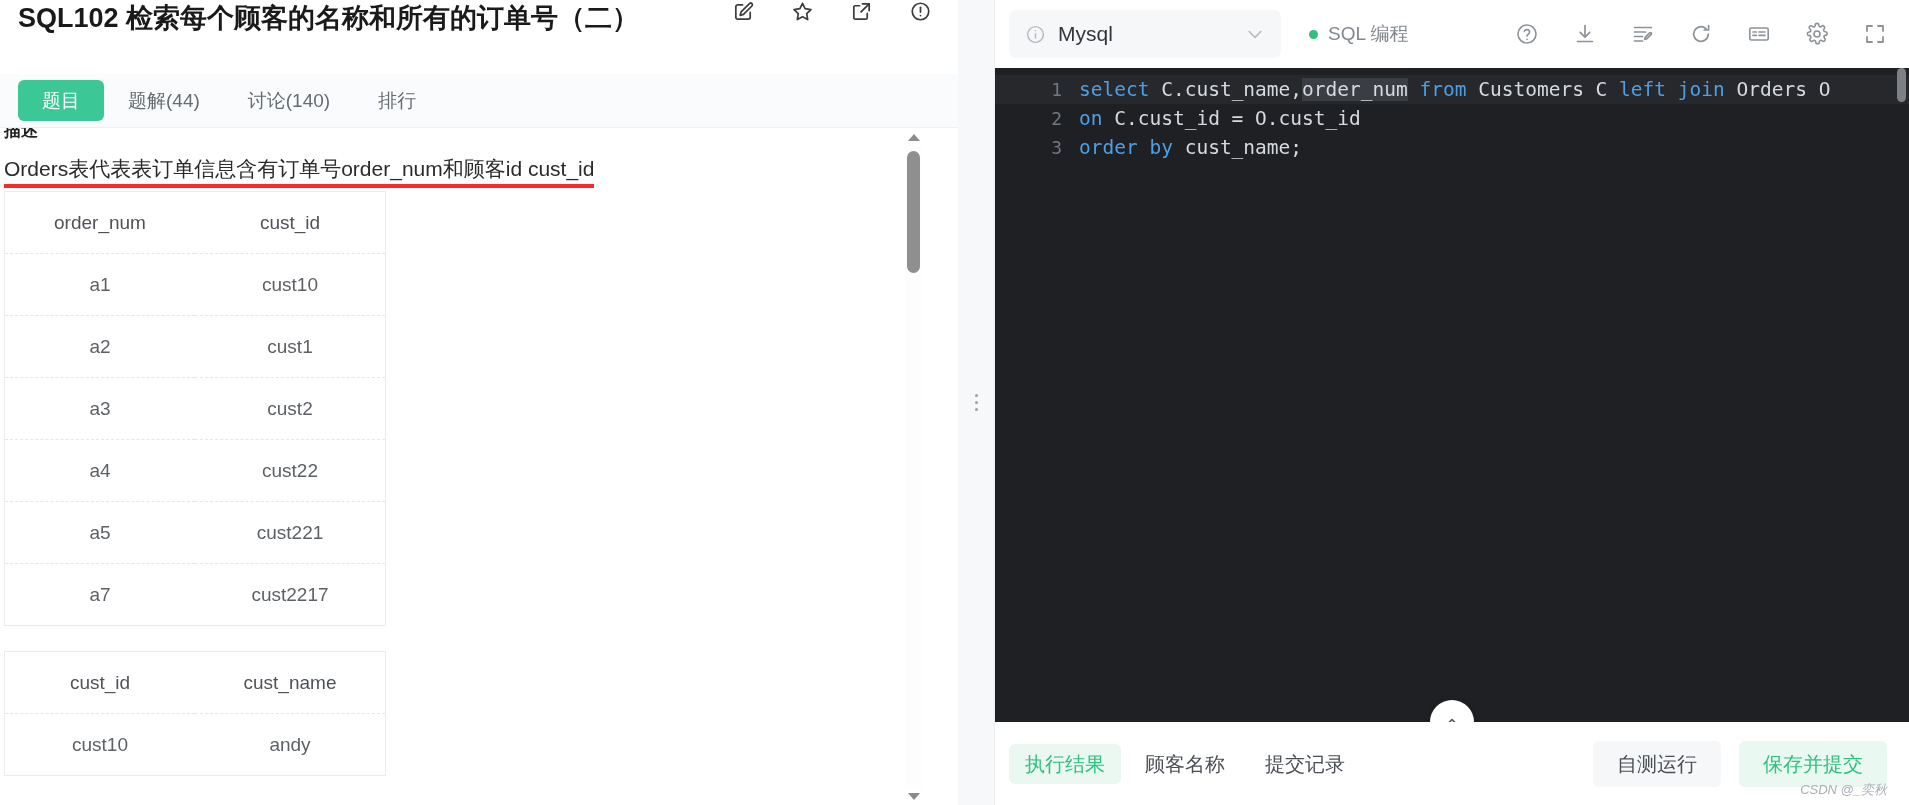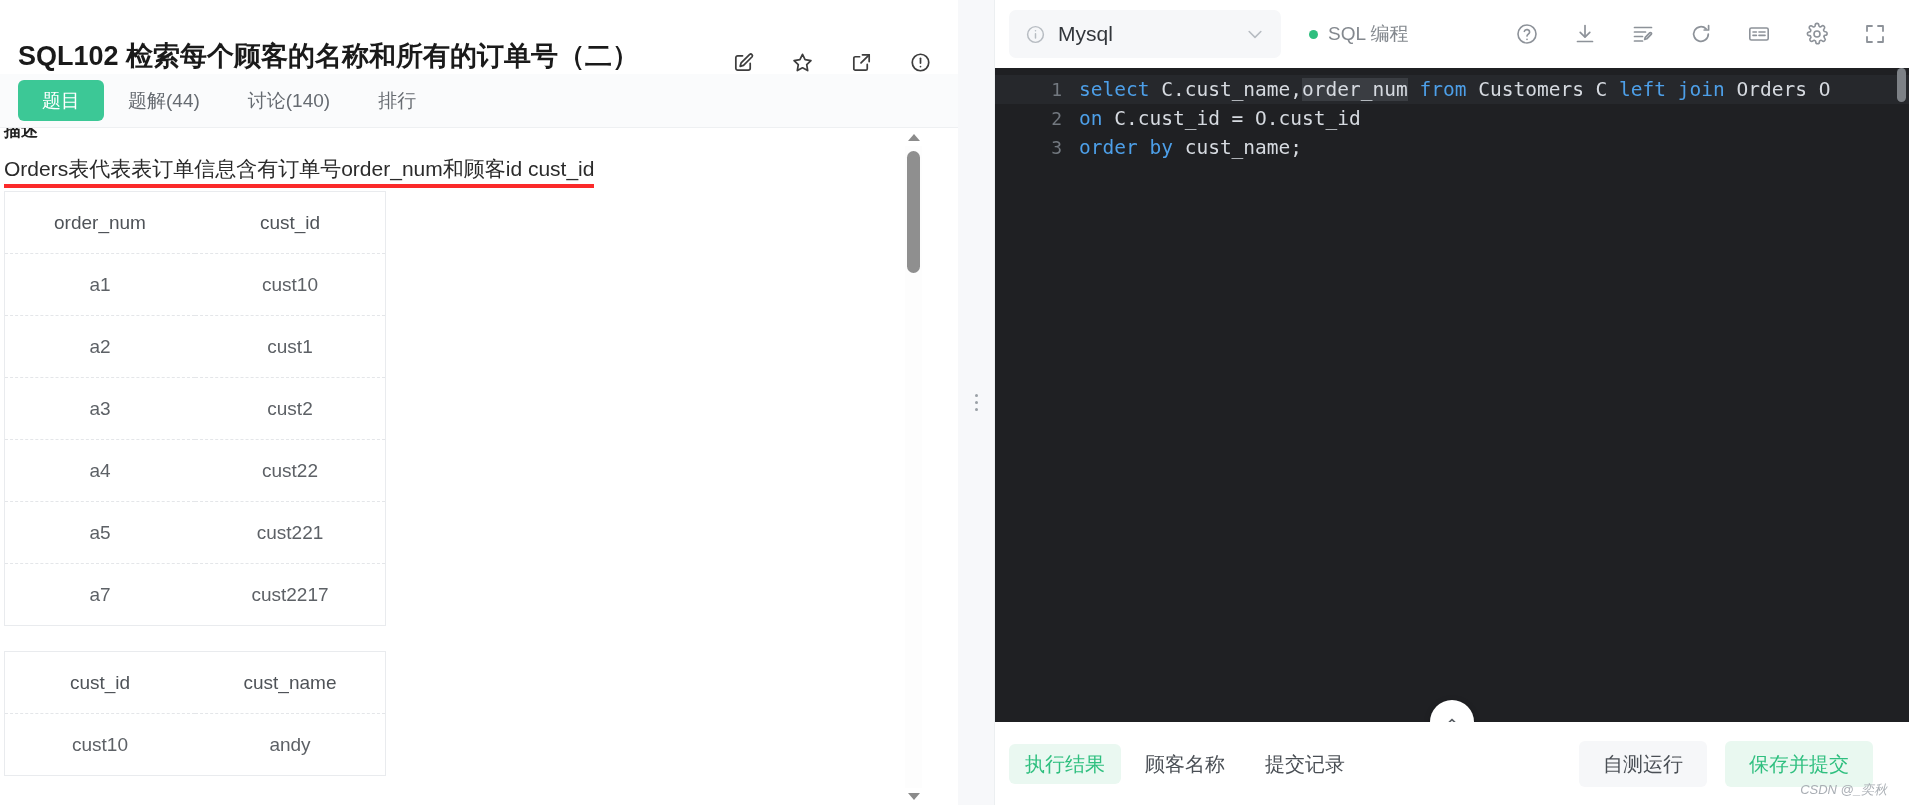--- a/index.html
+++ b/index.html
@@ -20,21 +20,21 @@
     background: #ffffff;
     display: flex;
     flex-direction: column;
     flex: 0 0 958px;
   }
 
   
   #title-row {
     height: 74px;
     display: flex;
-    align-items: flex-end;
+    align-items: flex-start;
     padding: 0 26px 0 18px;
     flex: 0 0 74px;
   }
   #page-title {
     font-size: 27px;
     font-weight: bold;
     color: #1a1a1a;
     letter-spacing: 0px;
     white-space: nowrap;
   }
@@ -294,21 +294,21 @@
     color: #5a5f65;
   }
   #collapse-btn svg { display: block; width: 20px; height: 20px; }
 
   
   #bottom-bar {
     height: 83px;
     flex: 0 0 83px;
     display: flex;
     align-items: center;
-    padding: 0 36px 0 14px;
+    padding: 0 22px 0 14px;
     background: #ffffff;
     position: relative;
   }
   #bottom-tabs { display: flex; align-items: center; gap: 8px; }
   .btab {
     font-size: 20px;
     color: #4a4f55;
     padding: 10px 16px;
     border-radius: 6px;
     cursor: pointer;

